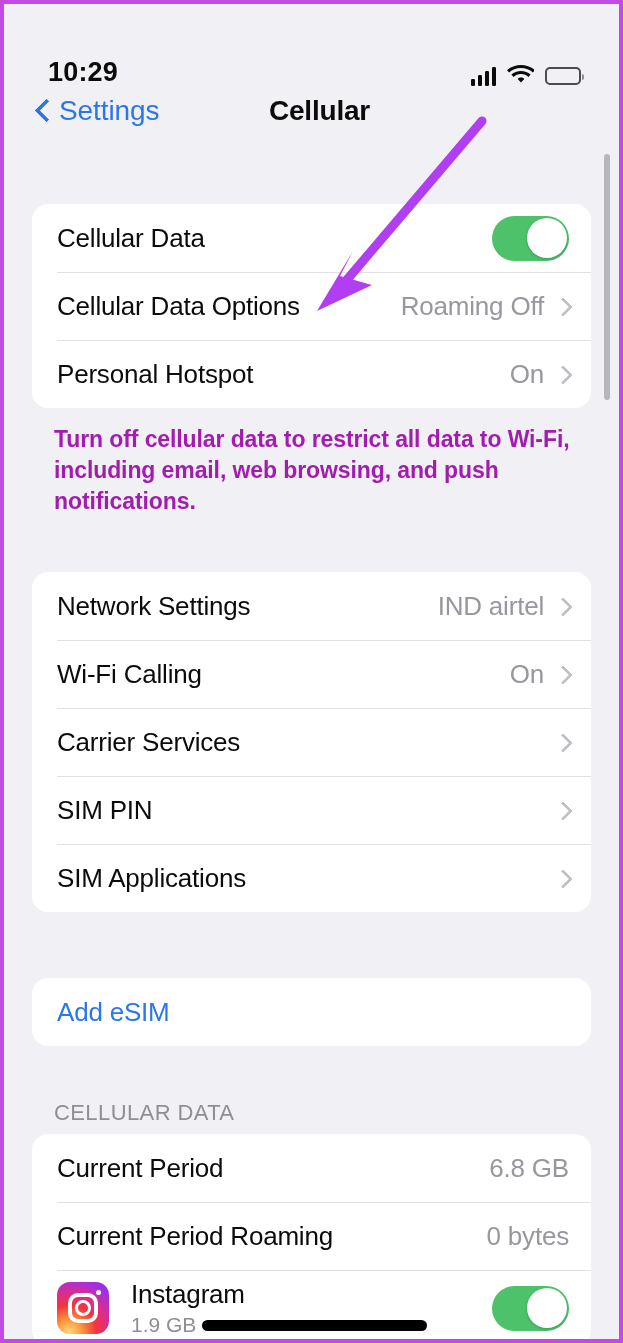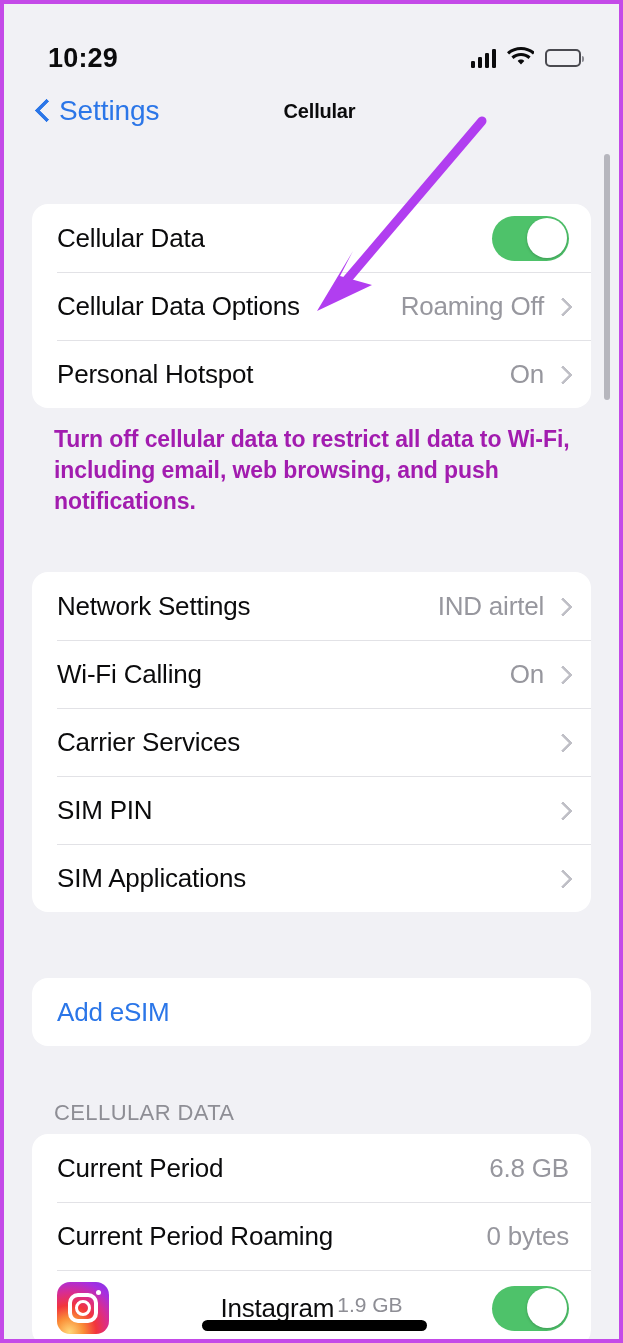--- a/index.html
+++ b/index.html
@@ -14,24 +14,24 @@
     box-sizing: border-box;
     border: 4px solid #c44ae8;
     background: #f1f1f5;
     font-family: "Liberation Sans", sans-serif;
     overflow: hidden;
   }
 
   
   .status-bar {
     position: absolute;
-    top: 16px; left: 0; right: 0;
+    top: 8px; left: 0; right: 0;
     height: 76px;
     display: flex;
-    align-items: center;
+    align-items: flex-end;
     justify-content: space-between;
     padding: 0 38px 0 44px;
     box-sizing: border-box;
   }
   .status-time {
     font-size: 27px;
     font-weight: 700;
     color: #0b0b0c;
     letter-spacing: 0.2px;
   }
@@ -120,21 +120,21 @@
     letter-spacing: -0.1px;
   }
   .nav-title {
     position: absolute;
     left: 0; right: 0;
     top: 0;
     height: 62px;
     display: flex;
     align-items: center;
     justify-content: center;
-    font-size: 20px;
+    font-size: 28px;
     font-weight: 700;
     color: #0b0b0c;
     letter-spacing: -0.2px;
   }
 
   
   .content {
     position: absolute;
     top: 138px; left: 0; right: 0; bottom: 0;
   }
@@ -279,21 +279,21 @@
     position: absolute;
     right: 8px; top: 8px;
     width: 5px; height: 5px;
     border-radius: 50%;
     background: #ffffff;
   }
   .app-text {
     flex: 1;
     margin-left: 22px;
     display: flex;
-    flex-direction: row;
+    flex-direction: column;
     justify-content: center;
     gap: 3px;
   }
   .app-name {
     font-size: 26px;
     color: #0b0b0c;
     letter-spacing: -0.2px;
   }
   .app-size {
     font-size: 21px;

